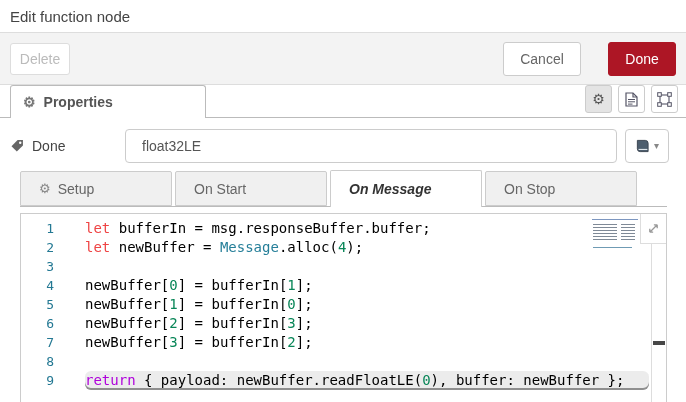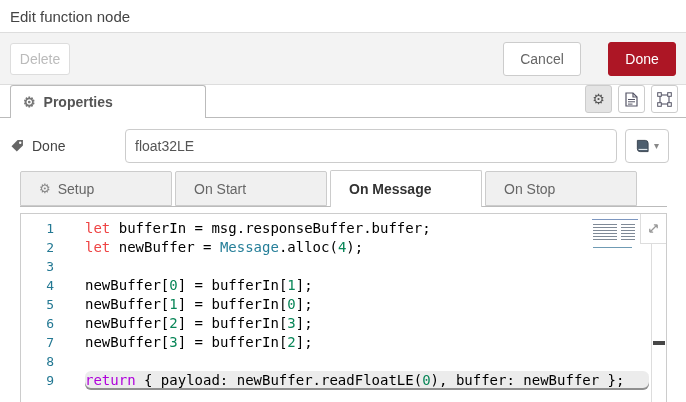--- a/index.html
+++ b/index.html
@@ -33,32 +33,32 @@
   .icon-btn{width:27px;height:28px;background:#fff;border:1px solid #ccc;border-radius:3px;
     display:flex;align-items:center;justify-content:center;cursor:pointer;padding:0;}
   .icon-btn.active{background:#e4e4e4;}
   .gear-glyph{font-size:14px;color:#777;line-height:1;}
   .gear-glyph.small{font-size:13px;color:#888;}
 
   
   .name-row{display:flex;align-items:center;padding:11px 10px 7px 10px;}
   .field-label{width:115px;display:flex;align-items:center;gap:8px;font-size:14px;color:#444;flex:none;}
   .name-input{width:492px;height:34px;box-sizing:border-box;border:1px solid #ccc;border-radius:4px;
-    padding:0 9px;font-size:14px;color:#555;font-family:"Liberation Sans",sans-serif;}
+    padding:0 16px;font-size:14px;color:#555;font-family:"Liberation Sans",sans-serif;}
   .book-btn{width:44px;height:34px;margin-left:8px;background:#fff;border:1px solid #ccc;border-radius:4px;
     display:flex;align-items:center;justify-content:center;gap:4px;cursor:pointer;}
   .caret{font-size:10px;color:#888;line-height:1;}
 
   
   .func-tabs-row{margin:0 0 0 20px;width:647px;height:37px;box-sizing:border-box;
     border-bottom:1px solid #bbb;position:relative;display:flex;gap:3px;}
   .ftab{width:152px;height:35px;box-sizing:border-box;background:#f0f0f0;border:1px solid #ccc;
     border-radius:2px 2px 0 0;display:flex;align-items:center;gap:7px;padding-left:18px;
     font-size:14px;color:#666;cursor:pointer;margin-top:1px;}
-  .ftab.active{background:#fff;font-weight:bold;color:#333;height:37px;margin-top:0;border-bottom:none;z-index:2;}
+  .ftab.active{background:#fff;font-weight:bold;color:#333;height:37px;margin-top:0;border-bottom:none;z-index:2;font-style:italic;}
 
   
   .editor{margin:6px 0 0 20px;width:647px;height:189px;box-sizing:border-box;
     border:1px solid #ccc;border-bottom:none;background:#fff;position:relative;overflow:hidden;
     font-family:"DejaVu Sans Mono","Liberation Mono",monospace;font-size:14px;padding-top:5px;}
   .code-row{display:flex;height:19px;line-height:19px;white-space:pre;}
   .gutter{width:33px;flex:none;text-align:right;font-size:13px;}
   .code{margin-left:31px;margin-right:17px;flex:1;min-width:0;}
   .code-row.active .code{background:#ececec;box-shadow:inset 0 -2px 0 #8f8f8f;border-radius:6px;}
 

